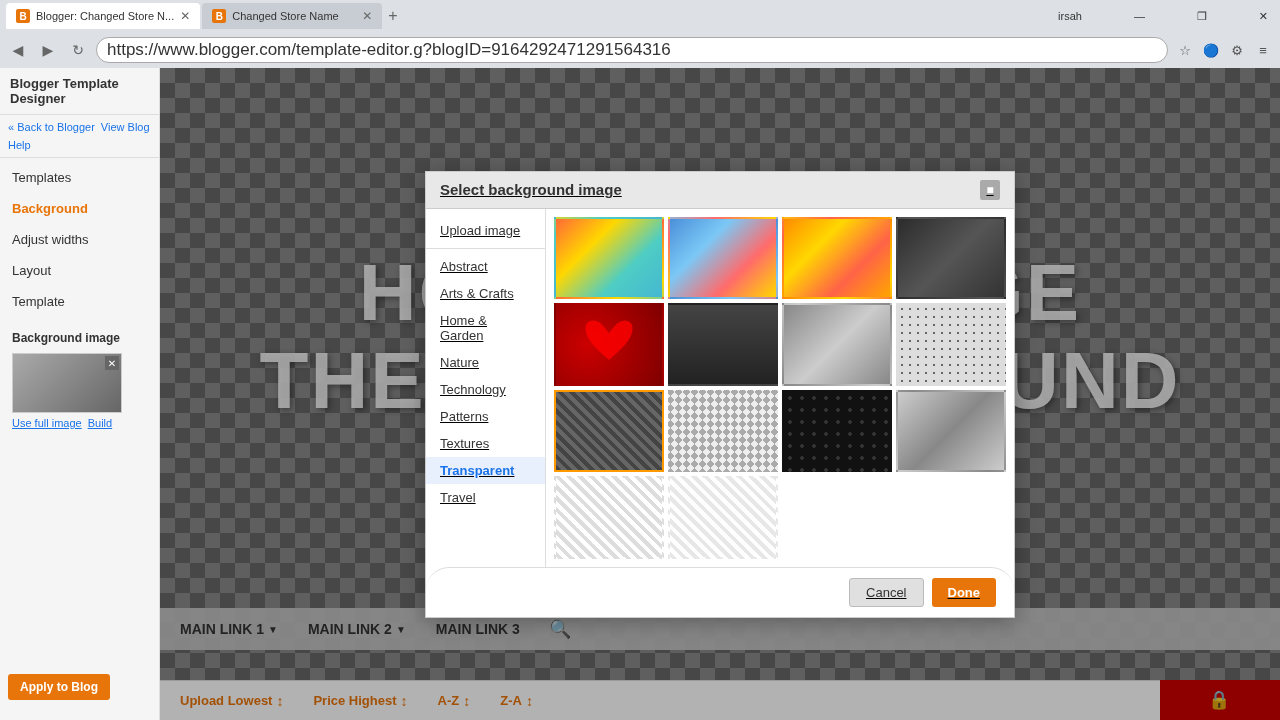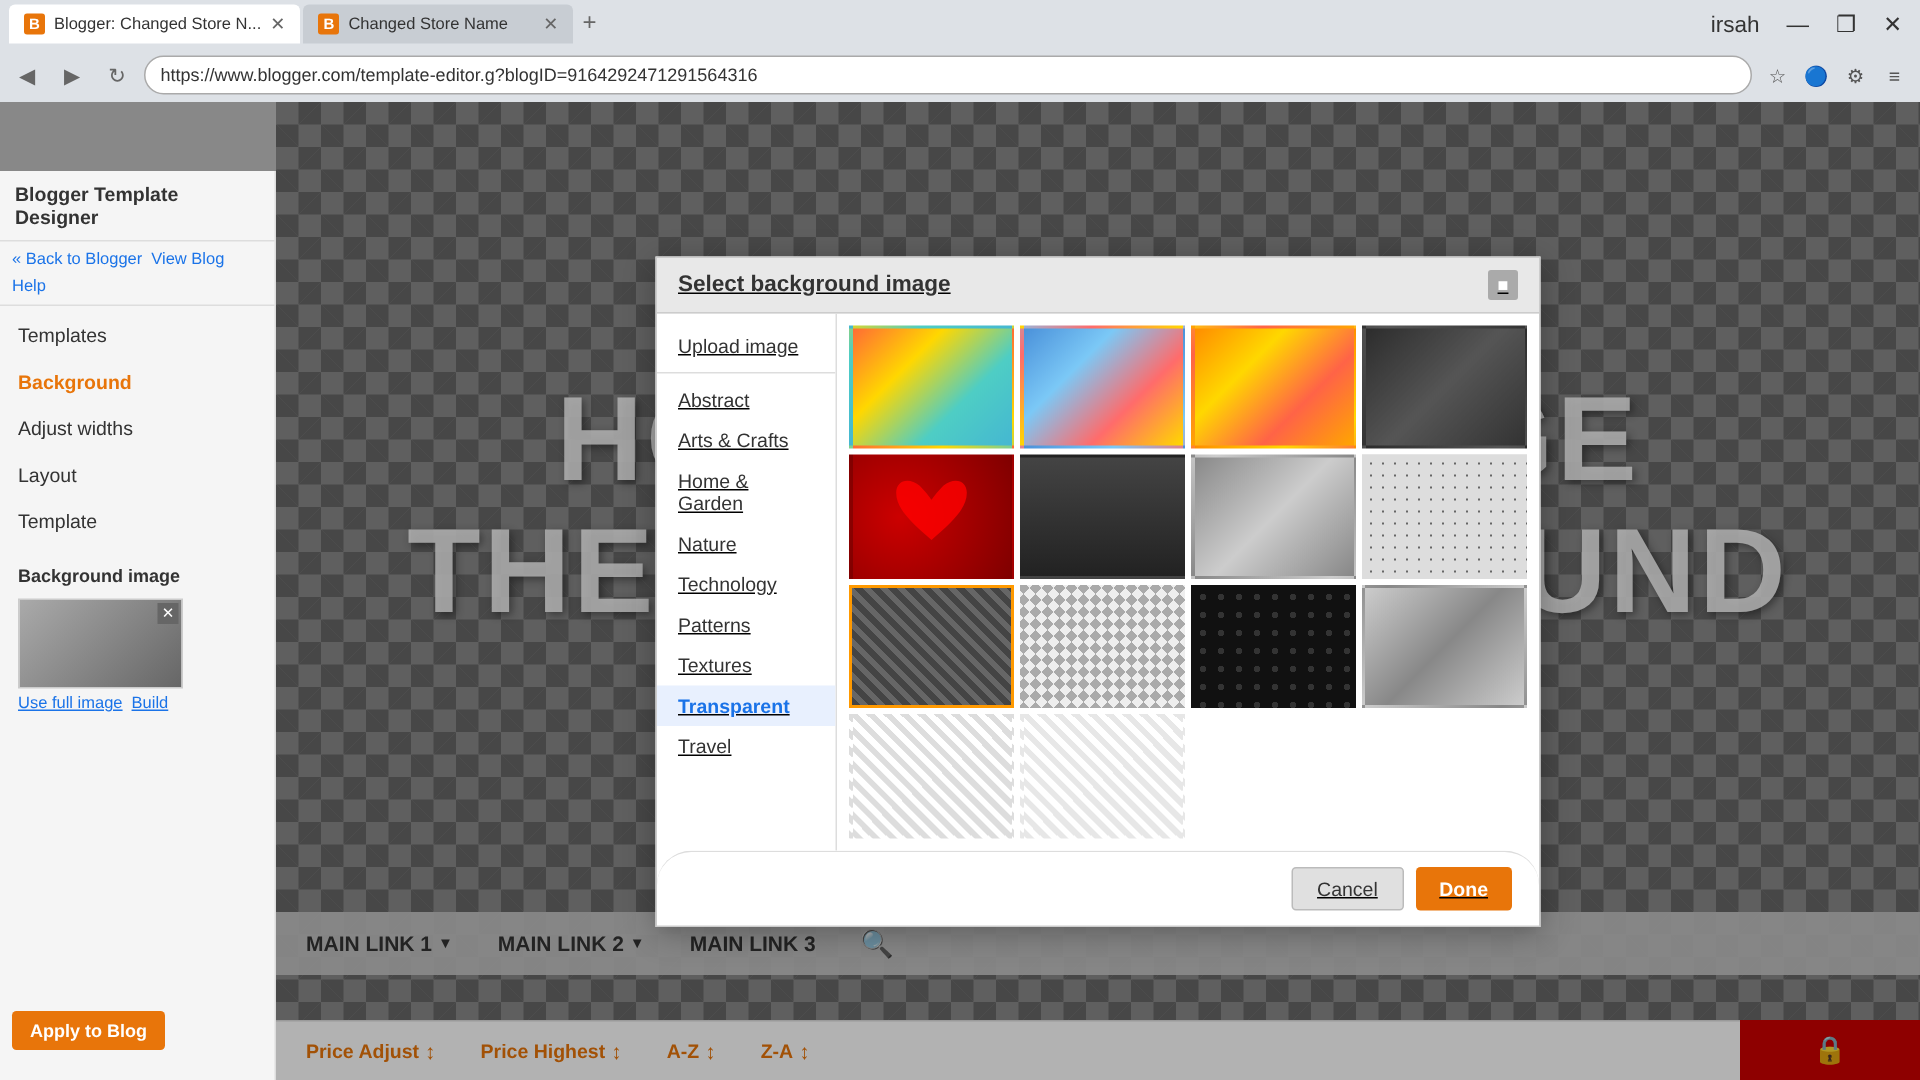--- a/index.html
+++ b/index.html
@@ -8,34 +8,34 @@
     
     .browser-chrome { background: #dde1e6; width: 100%; }
     .browser-titlebar { background: #dde1e6; display: flex; align-items: center; padding: 4px 6px; height: 32px; }
     .browser-tab { display: flex; align-items: center; background: #fff; border-radius: 4px 4px 0 0; padding: 4px 10px; font-size: 12px; margin-right: 2px; height: 26px; min-width: 180px; }
     .browser-tab.inactive { background: #c8cdd3; }
     .browser-tab-favicon { width: 14px; height: 14px; background: #e8750a; border-radius: 2px; margin-right: 6px; display: flex; align-items: center; justify-content: center; }
     .browser-tab-title { font-size: 11px; color: #333; flex: 1; white-space: nowrap; overflow: hidden; text-overflow: ellipsis; max-width: 140px; }
     .browser-tab-close { font-size: 12px; color: #666; cursor: pointer; margin-left: 6px; }
     .browser-tab-new { background: none; border: none; font-size: 16px; color: #666; cursor: pointer; margin-left: 4px; }
     .window-controls { display: flex; align-items: center; margin-left: auto; gap: 6px; }
-    .window-ctrl { font-size: 15px; color: #333; cursor: pointer; padding: 2px 6px; }
+    .window-ctrl { font-size: 11px; color: #333; cursor: pointer; padding: 2px 6px; margin-left: 34px; }
 
     .browser-toolbar { display: flex; align-items: center; padding: 4px 6px; background: #dde1e6; height: 36px; gap: 6px; }
     .nav-btn { width: 24px; height: 24px; display: flex; align-items: center; justify-content: center; color: #666; cursor: pointer; font-size: 14px; border-radius: 50%; }
     .address-bar { flex: 1; height: 26px; border: 1px solid #aaa; border-radius: 13px; background: #fff; display: flex; align-items: center; padding: 0 10px; font-size: 12px; color: #333; }
-    .address-text { flex: 1; font-size: 12px; color: #333; }
+    .address-text { flex: 1; font-size: 17px; color: #333; }
     .toolbar-icons { display: flex; align-items: center; gap: 4px; }
     .toolbar-icon { width: 22px; height: 22px; display: flex; align-items: center; justify-content: center; cursor: pointer; color: #555; font-size: 13px; }
 
     
     .main-layout { display: flex; width: 100%; height: calc(720px - 68px); }
 
     
-    .sidebar { width: 184px; background: #f5f5f5; border-right: 1px solid #ddd; padding: 0; flex-shrink: 0; margin-top: 46px; }
+    .sidebar { width: 160px; background: #f5f5f5; border-right: 1px solid #ddd; padding: 0; flex-shrink: 0; }
     .sidebar-header { padding: 10px 12px 6px; font-size: 18px; font-weight: bold; color: #333; }
     .sidebar-item { padding: 8px 12px; font-size: 13px; color: #333; cursor: pointer; }
     .sidebar-item.active { color: #e8750a; font-weight: bold; }
 
     
     .content-area { flex: 1; position: relative; overflow: hidden; }
     .checker-bg {
       width: 100%; height: 100%;
       background-image:
         linear-gradient(45deg, #666 25%, transparent 25%),
@@ -216,21 +216,21 @@
           <span class="arrow">▼</span>
         </div>
         <div class="nav-link">
           <span>MAIN LINK 3</span>
         </div>
         <div class="nav-search">🔍</div>
       </div>
 
       <div class="bottom-bar">
         <div class="sort-btn">
-          <span>Price Adjust</span>
+          <span>Upload Lowest</span>
           <span class="sort-icon">↕</span>
         </div>
         <div class="sort-btn">
           <span>Price Highest</span>
           <span class="sort-icon">↕</span>
         </div>
         <div class="sort-btn">
           <span>A-Z</span>
           <span class="sort-icon">↕</span>
         </div>

